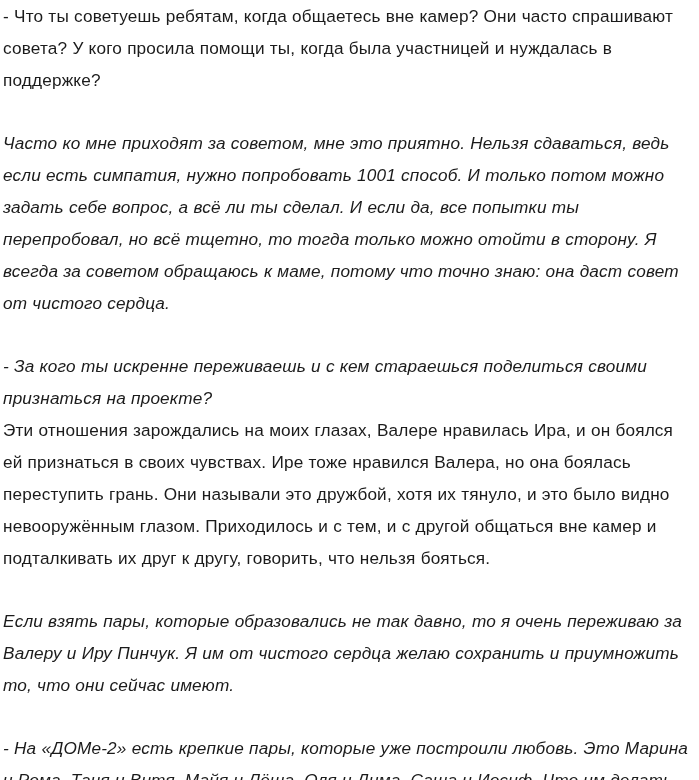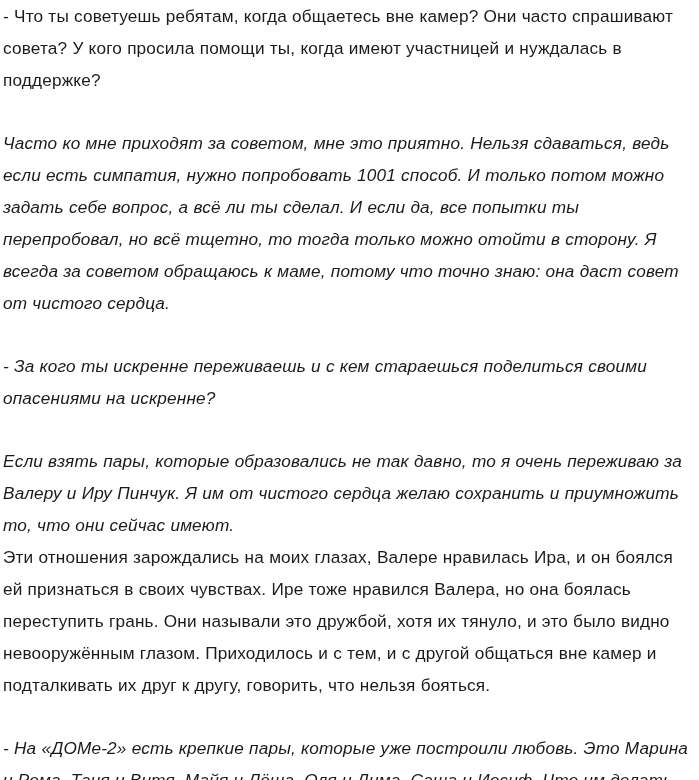--- a/index.html
+++ b/index.html
@@ -39,25 +39,25 @@
   }
   .answer {
     color: #1b1b1b;
   }
 </style>
 </head>
 <body>
 
 <div class="article">
 
-  <p class="block question">- Что ты советуешь ребятам, когда общаетесь вне камер? Они часто спрашивают совета? У кого просила помощи ты, когда имеют участницей и нуждалась в поддержке?</p>
+  <p class="block question">- Что ты советуешь ребятам, когда общаетесь вне камер? Они часто спрашивают совета? У кого просила помощи ты, когда была участницей и нуждалась в поддержке?</p>
 
   <p class="block answer spaced">Часто ко мне приходят за советом, мне это приятно. Нельзя сдаваться, ведь если есть симпатия, нужно попробовать 1001 способ. И только потом можно задать себе вопрос, а всё ли ты сделал. И если да, все попытки ты перепробовал, но всё тщетно, то тогда только можно отойти в сторону. Я всегда за советом обращаюсь к маме, потому что точно знаю: она даст совет от чистого сердца.</p>
 
-  <p class="block question spaced">- За кого ты искренне переживаешь и с кем стараешься поделиться своими опасениями на искренне?</p>
+  <p class="block question spaced">- За кого ты искренне переживаешь и с кем стараешься поделиться своими признаться на проекте?</p>
+
+  <p class="block answer">Эти отношения зарождались на моих глазах, Валере нравилась Ира, и он боялся ей признаться в своих чувствах. Ире тоже нравился Валера, но она боялась переступить грань. Они называли это дружбой, хотя их тянуло, и это было видно невооружённым глазом. Приходилось и с тем, и с другой общаться вне камер и подталкивать их друг к другу, говорить, что нельзя бояться.</p>
 
   <p class="block answer spaced">Если взять пары, которые образовались не так давно, то я очень переживаю за Валеру и Иру Пинчук. Я им от чистого сердца желаю сохранить и приумножить то, что они сейчас имеют.</p>
-
-  <p class="block answer">Эти отношения зарождались на моих глазах, Валере нравилась Ира, и он боялся ей признаться в своих чувствах. Ире тоже нравился Валера, но она боялась переступить грань. Они называли это дружбой, хотя их тянуло, и это было видно невооружённым глазом. Приходилось и с тем, и с другой общаться вне камер и подталкивать их друг к другу, говорить, что нельзя бояться.</p>
 
   <p class="block question spaced">- На «ДОМе-2» есть крепкие пары, которые уже построили любовь. Это Марина и Рома, Таня и Витя, Майя и Лёша, Оля и Дима, Саша и Иосиф. Что им делать дальше? Чем, как ты считаешь, они могут быть полезны зрителю? Все они сумеют сохранить свои отношения, выйдя за пределы телестройки?</p>
 
 </div>
 
 </body></html>

